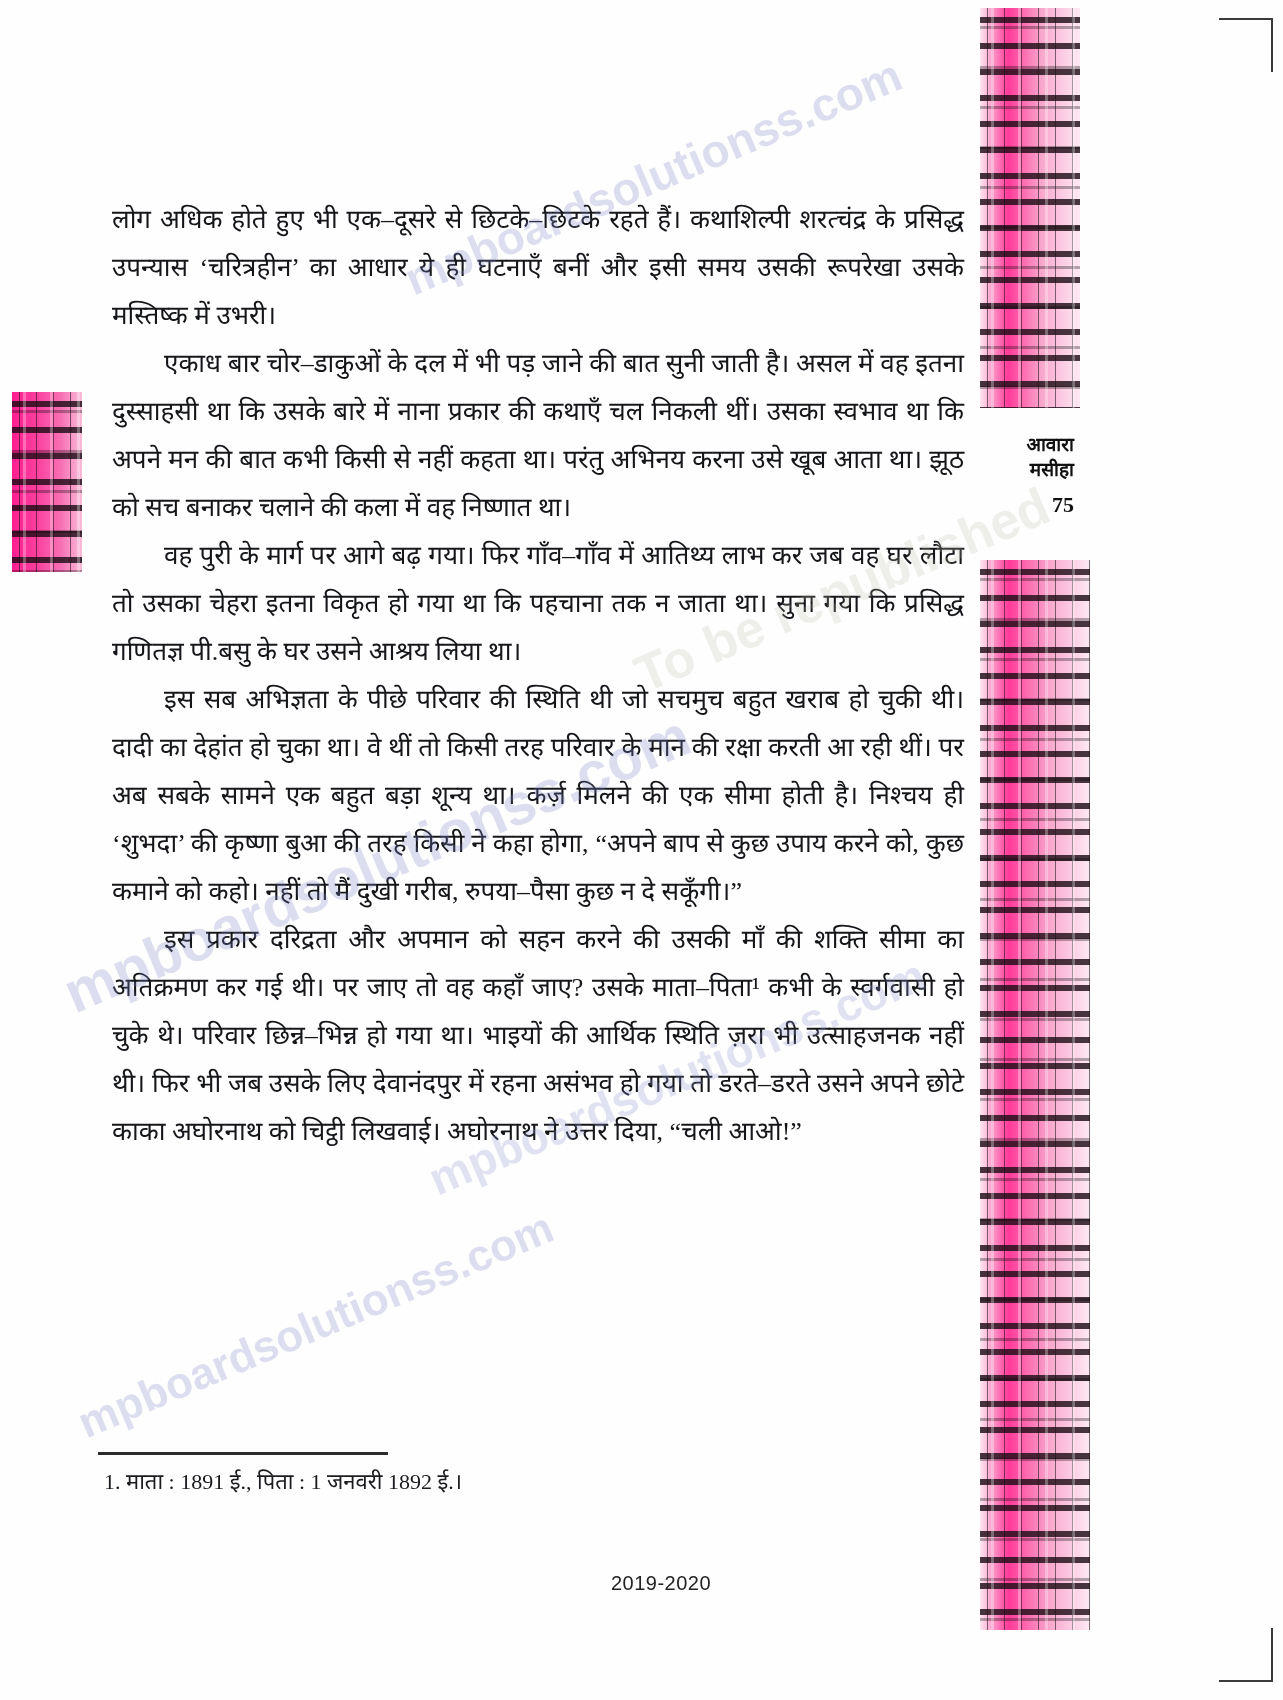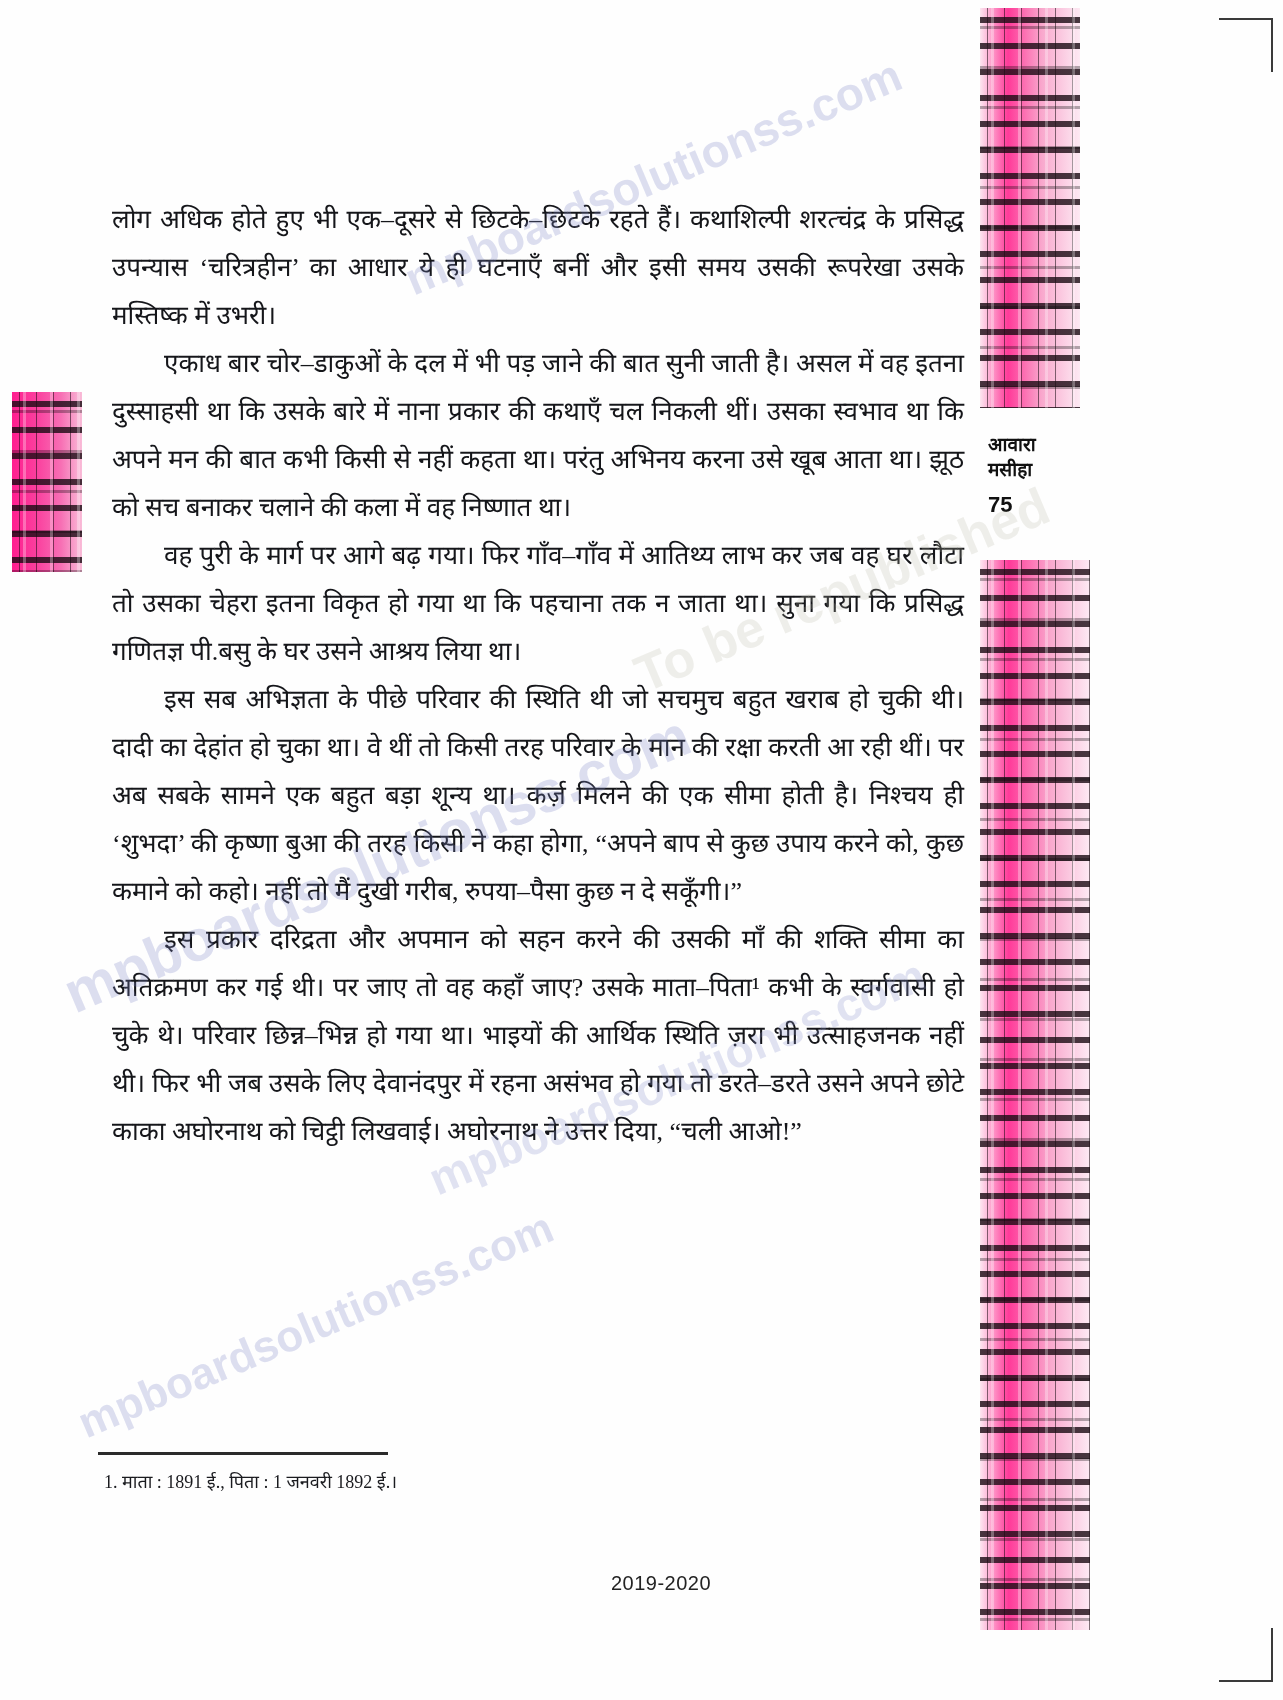--- a/index.html
+++ b/index.html
@@ -72,22 +72,22 @@
   }
 
   
   .crop{position:absolute;border-color:#3a3a3a;border-style:solid;}
   #crop-tr{right:10px;top:18px;width:52px;height:52px;border-width:2px 2px 0 0;}
   #crop-br{right:10px;bottom:18px;width:52px;height:52px;border-width:0 2px 2px 0;}
 
   
   #running-head{
     position:absolute;left:988px;top:432px;width:86px;
-    text-align:left;line-height:1.32;
-    font-family:Liberation Sans, sans-serif;
+    text-align:right;line-height:1.32;
+    font-family:Liberation Serif, serif;
     font-weight:700;font-size:19px;color:#111;
   }
   #running-head .folio{font-size:22px;display:block;margin-top:8px;}
 
   
   #text-column{
     position:absolute;left:112px;top:196px;width:852px;
     font-size:26px;line-height:48px;
     text-align:justify;text-justify:inter-word;
     color:#15161a;
@@ -95,21 +95,21 @@
   #text-column p{margin:0;}
   #text-column p.indent{text-indent:52px;}
 
   
   #footnote-rule{
     position:absolute;left:98px;top:1452px;width:290px;height:3px;
     background:#2b2b2b;
   }
   #footnote{
     position:absolute;left:104px;top:1466px;width:700px;
-    font-size:18px;line-height:32px;color:#1a1b1f;font-family:Liberation Serif, serif;
+    font-size:22px;line-height:32px;color:#1a1b1f;font-family:Liberation Serif, serif;
   }
 
   
   #year-stamp{
     position:absolute;left:0;right:0;top:1572px;text-align:center;
     font-family:"Liberation Sans","DejaVu Sans",sans-serif;
     font-size:20px;letter-spacing:.5px;color:#232323;margin-left:39px;
   }
 
   

